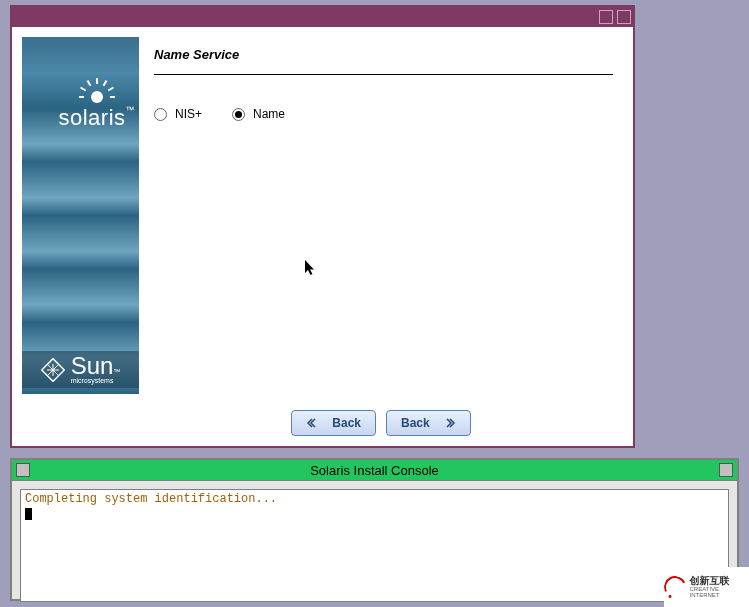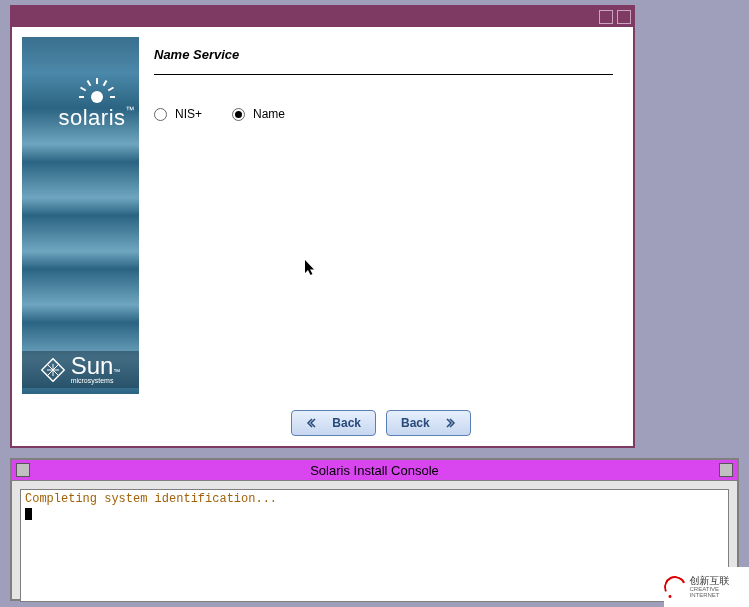--- a/index.html
+++ b/index.html
@@ -156,21 +156,21 @@
     position:absolute;
     left:10px;
     top:458px;
     width:729px;
     height:143px;
     border:2px solid #7f7f7f;
     background:#e5e5e5;
   }
   .console-titlebar {
     height:21px;
-    background:#d946ef;
+    background:#22c55e;
     display:flex;
     align-items:center;
     justify-content:space-between;
     padding:0 4px;
     border-bottom:1px solid #7f7f7f;
   }
   .console-title {
     flex:1; text-align:center;
     font-family: Helvetica, Arial, sans-serif;
     font-size:13px;
@@ -209,21 +209,21 @@
   .corner-logo .c-arc {
     width:22px;height:22px;border:2px solid #d00;border-radius:50%;
     border-right-color:transparent;border-bottom-color:transparent;
     transform:rotate(20deg); position:relative; margin-right:4px;
   }
   .corner-logo .c-arc::after{
     content:""; position:absolute; width:3px;height:3px;border-radius:50%;
     background:#d00; bottom:-3px; left:6px;
   }
   .corner-logo .brand-txt { line-height:1; }
-  .corner-logo .brand-big { font-size:10px; font-weight:normal; color:#333; }
+  .corner-logo .brand-big { font-size:10px; font-weight:bold; color:#333; }
   .corner-logo .brand-small { font-size:6px; color:#666; }
 </style>
 </head>
 <body>
 
 <div class="win-main">
   <div class="titlebar">
     <div class="title-btn"></div>
     <div class="title-btn"></div>
   </div>

